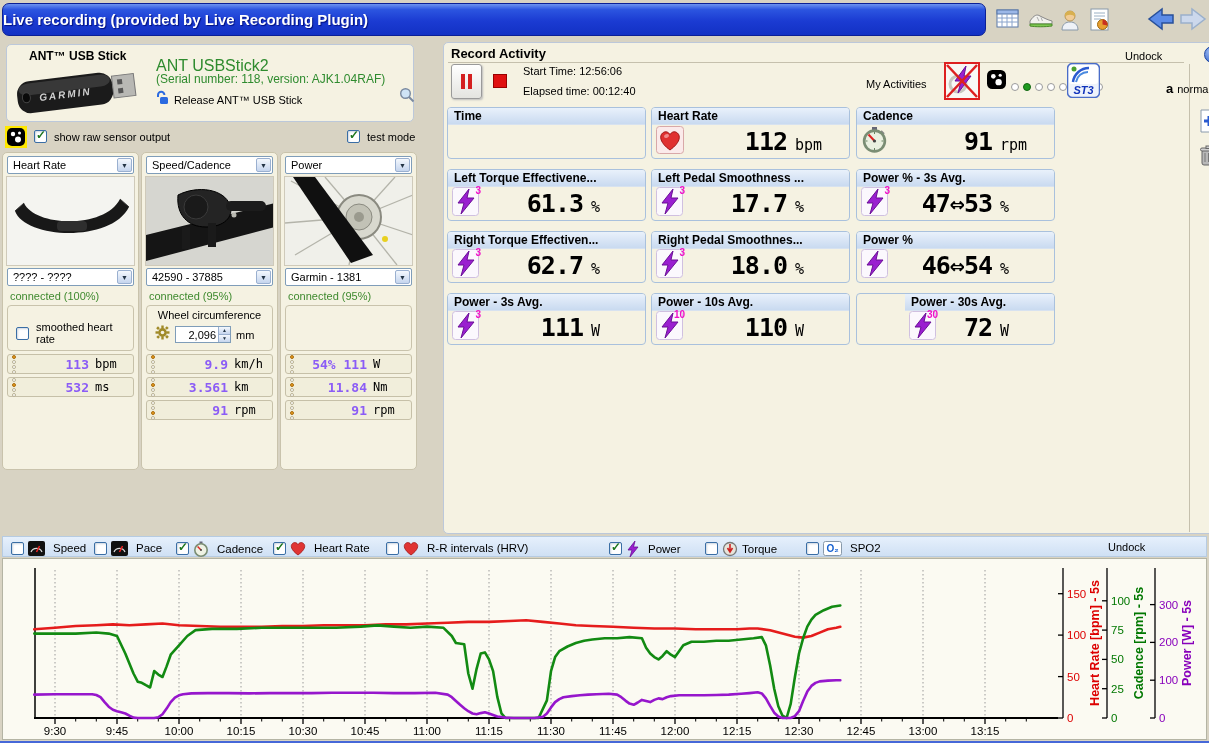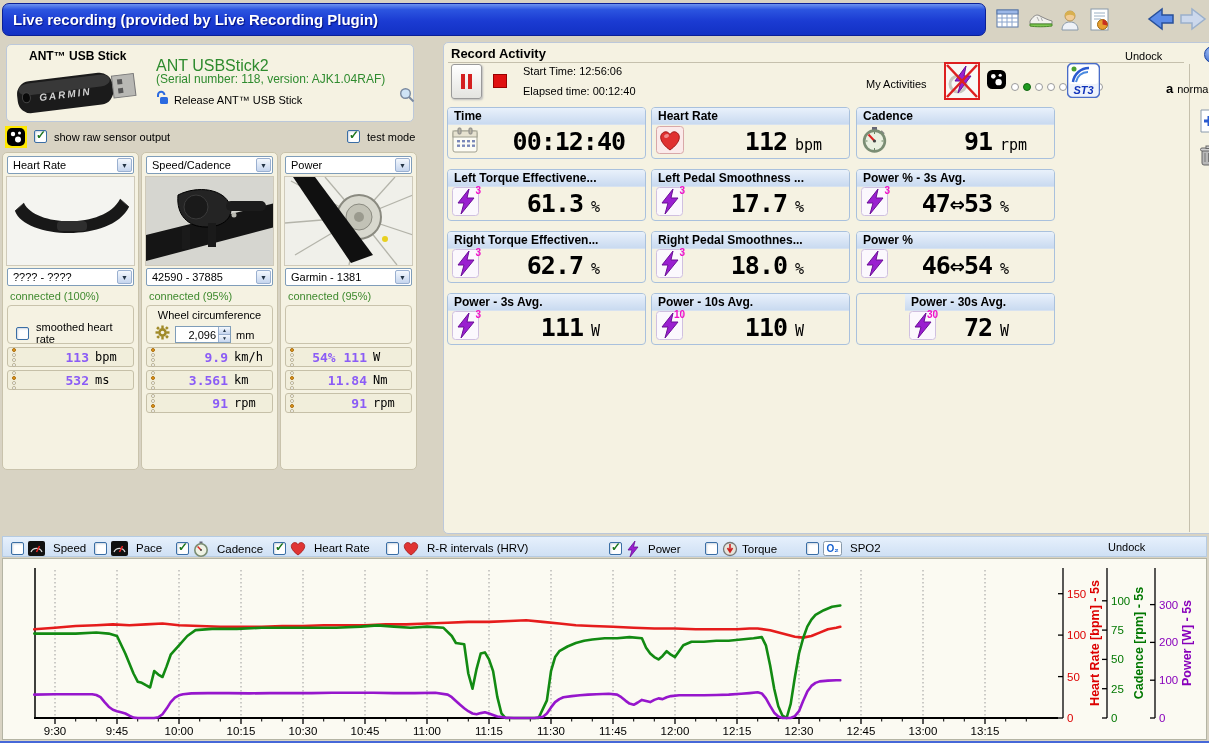--- a/index.html
+++ b/index.html
@@ -5,21 +5,21 @@
   * { margin:0; padding:0; box-sizing:border-box; }
   html,body { width:1209px; height:743px; }
   body { font-family:"Liberation Sans",sans-serif; background:#d8d3c3; position:relative; overflow:hidden; }
   .abs { position:absolute; }
   .small { font-size:11px; }
 
   
   .titlebar { left:2px; top:3px; width:984px; height:33px; border-radius:7px;
     background:linear-gradient(#6d93ef 0%, #2c55e0 18%, #1b3bd2 55%, #1231c4 100%);
     border:1px solid #0a1f96; color:#fff; font-weight:bold; font-size:15px;
-    line-height:31px; padding-left:10px; text-shadow:1px 1px 1px #001080; }
+    line-height:31px; text-shadow:1px 1px 1px #001080; }
   .topicon { position:absolute; top:8px; }
 
   
   .panel { position:absolute; background:#f5f2e2; border:1px solid #bcc8da; border-radius:5px; }
 
   .greentext { color:#2e8b2e; }
   .cb { width:13px; height:13px; background:#fff; border:1px solid #3a6ea5; border-radius:2px;
         position:relative; box-shadow:inset 1px 1px 2px #cdd6e0; display:inline-block; flex:none; }
   .cb.checked::after { content:"✓"; position:absolute; left:1px; top:-3px; font-size:12px; font-weight:bold; color:#1c751c; }
 
@@ -27,21 +27,21 @@
         font-size:11px; padding-left:5px; position:relative; border-radius:2px; }
   .dd .arr { position:absolute; right:1px; top:1px; bottom:1px; width:15px;
         background:linear-gradient(#f4f8fd,#c5d5ee); border:1px solid #9ab0d0; border-radius:2px;
         display:flex; align-items:center; justify-content:center; font-size:7px; color:#234; }
 
   
   .scol { position:absolute; top:0; width:137px; height:318px; background:#f5f2e2;
           border:1px solid #c9c3ac; border-radius:5px; }
   .simg { margin:2px 3px; height:90px; border:1px solid #cfcaba; background:#ececе8; overflow:hidden; }
   .sstatus { font-size:11px; padding:2px 0 1px 7px; color:#3f8a2f; }
-  .sbox { margin:2px 4px; height:39px; border:1px solid #c9c3ac; border-radius:4px; background:#f5f2e2; position:relative; }
+  .sbox { margin:2px 4px; height:46px; border:1px solid #c9c3ac; border-radius:4px; background:#f5f2e2; position:relative; }
   .vrow { display:flex; align-items:center; background:#f1eedb; border:1px solid #c6c0a8;
           border-radius:3px; height:20px; margin:3px 4px 0 4px; padding:0 2px; }
   .dots { display:flex; flex-direction:column; gap:1px; margin:0 3px 0 2px; }
   .dots i { width:4px; height:4px; border-radius:50%; border:1px solid #b8b093; background:#fff; }
   .dots i.on { background:#e89c1c; border-color:#a96d12; }
   .vval { flex:1; text-align:right; font:bold 13px "DejaVu Sans Mono",monospace; color:#8b5cf6; }
   .vunit { font:12px "DejaVu Sans Mono",monospace; margin-left:6px; width:36px; }
 
   
   .tile { position:absolute; width:199px; height:52px; border:1px solid #a9c1dd; border-radius:4px;
@@ -404,40 +404,20 @@
         <rect x="3" y="5" width="13" height="15" rx="2" fill="#b8b8b8" stroke="#666"></rect>
         <rect x="1.5" y="3" width="16" height="3" rx="1.5" fill="#d0d0d0" stroke="#666"></rect>
         <rect x="7" y="1" width="5" height="2.5" fill="#d0d0d0" stroke="#666"></rect>
         <path d="M6 8 V17 M9.5 8 V17 M13 8 V17" stroke="#777"></path>
       </svg>
   </div>
 
   <div id="tiles">
       <div class="tile" style="left: 3px; top: 64px;">
         <div class="tile-h">Time</div>
-        <div class="tile-b">
-          <span class="tico"><svg width="26" height="26" viewBox="0 0 26 26">
-              <rect x="1" y="4" width="24" height="21" rx="2" fill="#fdfcf4" stroke="#a0a090"></rect>
-              <rect x="1" y="4" width="24" height="6" fill="#e6e2d0" stroke="#a0a090"></rect>
-              <rect x="6" y="1" width="3" height="6" rx="1" fill="#b8b4a4" stroke="#888"></rect>
-              <rect x="17" y="1" width="3" height="6" rx="1" fill="#b8b4a4" stroke="#888"></rect>
-              <g fill="#7a88b8">
-                <rect x="5" y="13" width="3" height="2.4"></rect>
-                <rect x="10" y="13" width="3" height="2.4"></rect>
-                <rect x="15" y="13" width="3" height="2.4"></rect>
-                <rect x="20" y="13" width="3" height="2.4"></rect>
-                <rect x="5" y="17.5" width="3" height="2.4"></rect>
-                <rect x="10" y="17.5" width="3" height="2.4"></rect>
-                <rect x="15" y="17.5" width="3" height="2.4"></rect>
-                <rect x="20" y="17.5" width="3" height="2.4"></rect>
-              </g>
-            </svg></span>
-          <span class="tile-v">00:12:40</span>
-          <span class="tile-u" style="width: 2px;"></span>
-        </div>
       </div>
       <div class="tile" style="left: 207px; top: 64px;">
         <div class="tile-h">Heart Rate</div>
         <div class="tile-b">
           <span class="tico"><svg width="28" height="28" viewBox="0 0 28 28">
               <rect x="0.5" y="0.5" width="27" height="27" rx="3" fill="#fbeaea" stroke="#d8a8a8"></rect>
               <path d="M14 24 C4 17 3 10 6.6 7 C9.6 4.6 12.6 6.1 14 8.6 C15.4 6.1 18.4 4.6 21.4 7 C25 10 24 17 14 24 Z" fill="#e03030" stroke="#a01818"></path>
               <ellipse cx="10.5" cy="10" rx="2.6" ry="1.8" fill="#f08a8a" transform="rotate(-25 10.5 10)"></ellipse>
             </svg></span>
           <span class="tile-v">112</span>

